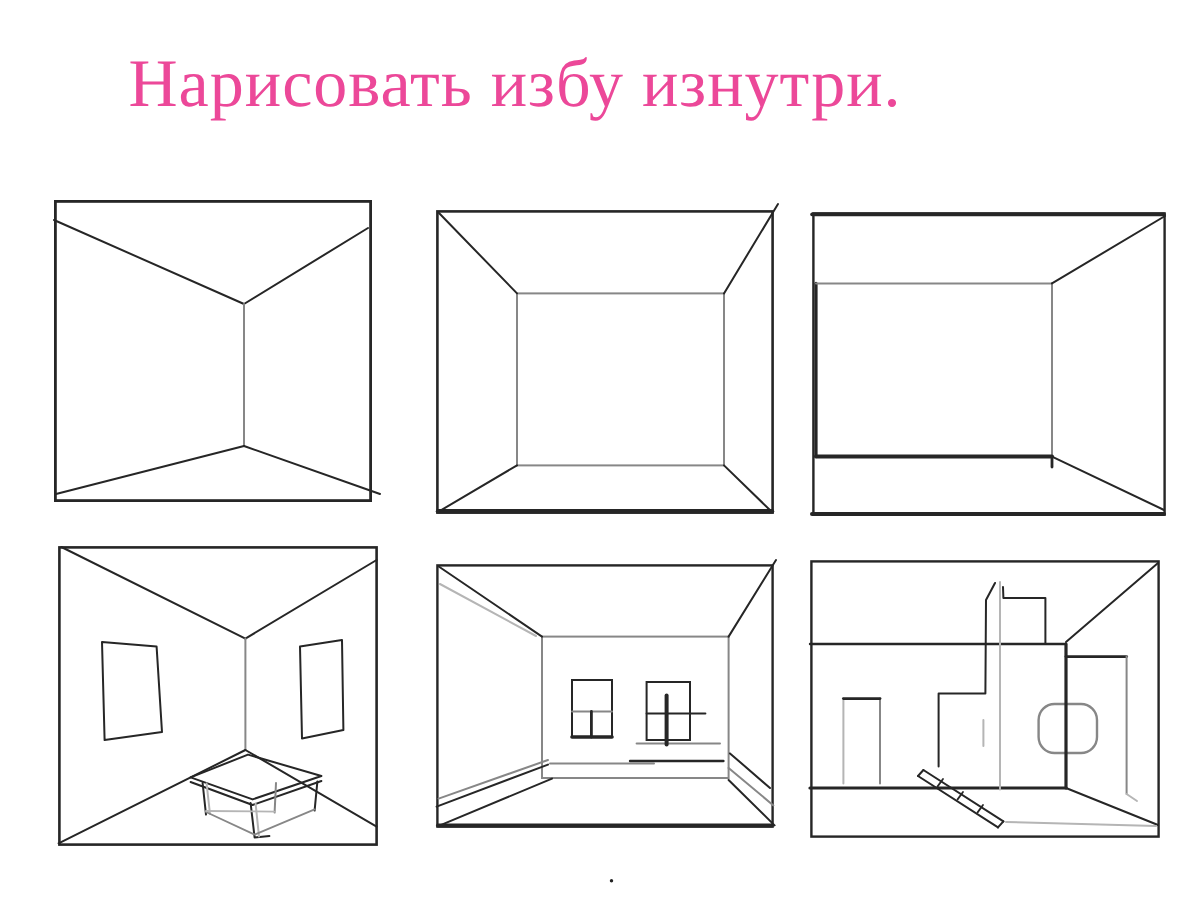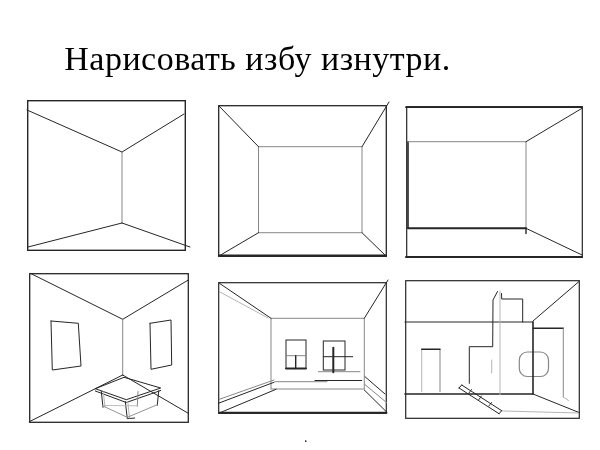--- a/index.html
+++ b/index.html
@@ -1,22 +1,22 @@
 <!DOCTYPE html>
 <html><head>
 <meta charset="utf-8">
 <style>
   html,body{margin:0;padding:0;}
   body{
     width:600px;height:450px;position:relative;background:#ffffff;
     font-family:"Liberation Serif","DejaVu Serif",serif;overflow:hidden;
   }
   .slide-title{
-    position:absolute;left:0;top:40px;width:515px;margin:0;
-    text-align:center;font-size:34px;font-weight:400;color:#000000;
+    position:absolute;left:0;top:24px;width:515px;margin:0;
+    text-align:center;font-size:34px;font-weight:400;color:#ec4899;
     letter-spacing:0.5px;
   }
   .panel{position:absolute;overflow:visible;}
   .footer-dot{
     position:absolute;left:304px;top:430px;font-size:14px;color:#222;
   }
 </style>
 </head>
 <body>
 

